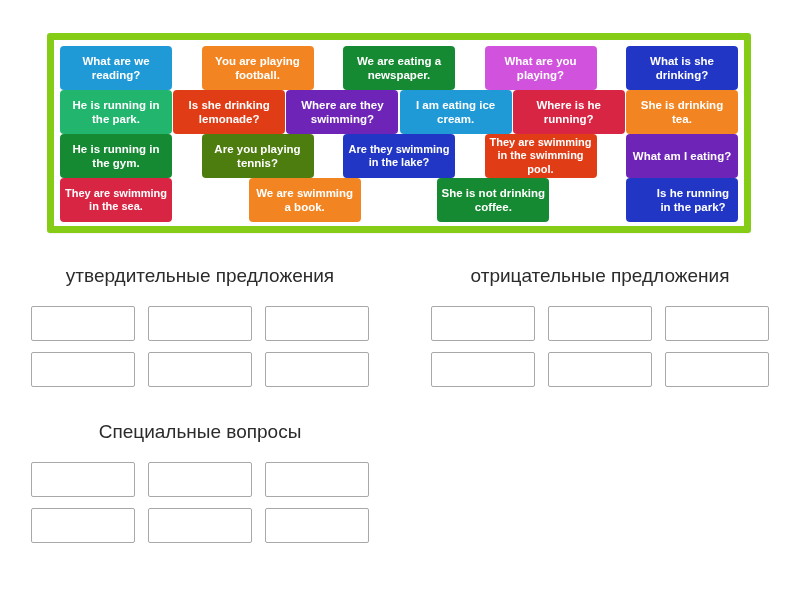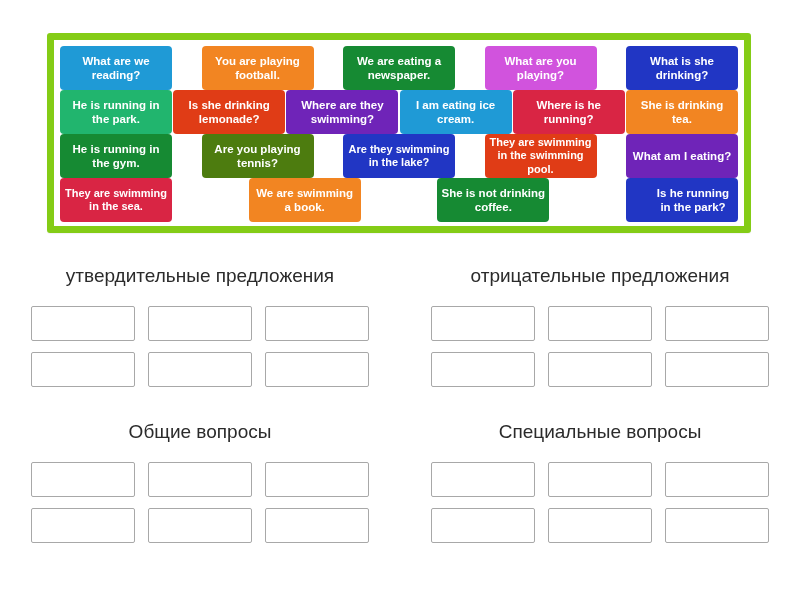--- a/index.html
+++ b/index.html
@@ -179,35 +179,20 @@
             <div class="slot"></div>
             <div class="slot"></div>
             <div class="slot"></div>
           </div>
         </div>
       </div>
     </div>
 
   <div class="cat-grid" id="section-bottom">
       <div class="cat-col">
-        <div class="cat-title">Общие вопросы</div>
-        <div class="slot-rows">
-          <div class="slot-row">
-            <div class="slot"></div>
-            <div class="slot"></div>
-            <div class="slot"></div>
-          </div>
-          <div class="slot-row">
-            <div class="slot"></div>
-            <div class="slot"></div>
-            <div class="slot"></div>
-          </div>
-        </div>
-      </div>
-      <div class="cat-col">
         <div class="cat-title">Специальные вопросы</div>
         <div class="slot-rows">
           <div class="slot-row">
             <div class="slot"></div>
             <div class="slot"></div>
             <div class="slot"></div>
           </div>
           <div class="slot-row">
             <div class="slot"></div>
             <div class="slot"></div>

